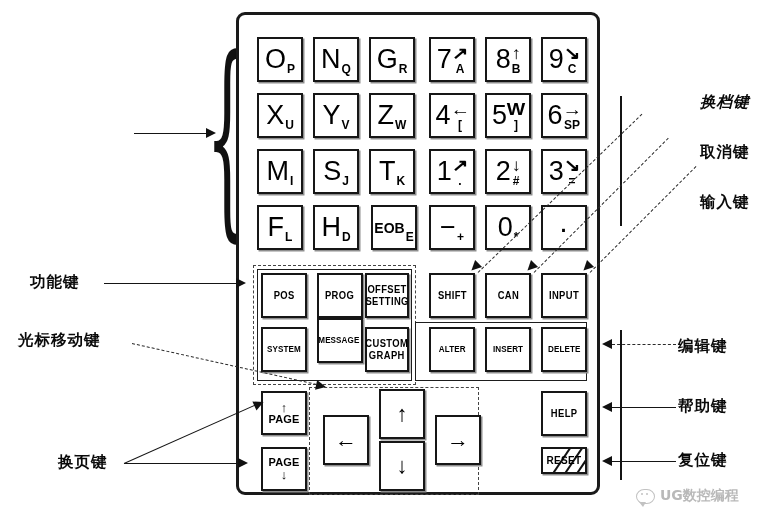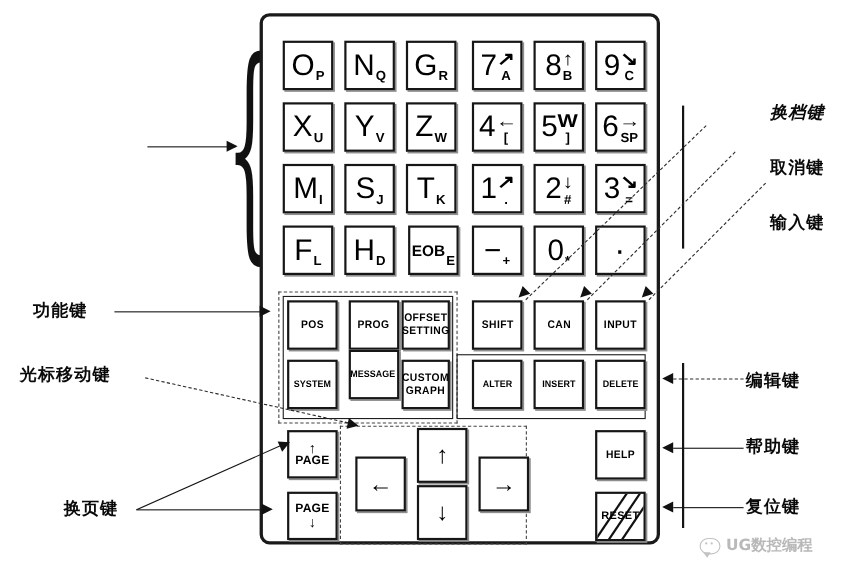--- a/index.html
+++ b/index.html
@@ -67,21 +67,21 @@
 
   .pagekey{width:46px;height:44px;}
   .pagekey .pwrap{
     display:flex;flex-direction:column;align-items:center;line-height:1;
   }
   .pagekey .pwrap.up .pg{order:2}
   .pagekey .pwrap.up .pa{order:1}
   .pagekey .pg{font-size:11px;font-weight:700;letter-spacing:0.2px;}
   .pagekey .pa{font-size:13px;font-weight:900;}
 
-  .resetkey{width:46px;height:45px;position:absolute;overflow:hidden;}
+  .resetkey{width:46px;height:27px;position:absolute;overflow:hidden;}
   .resetkey .txt{font-size:10px;font-weight:700;letter-spacing:0.3px;z-index:2;}
   .slash{position:absolute;background:#111;width:2px;height:62px;
          transform-origin:center;left:0;top:-8px;}
 
   
   .groupbox{position:absolute;box-sizing:border-box;border:1.6px solid #1d1d1d;}
   .groupdash{position:absolute;box-sizing:border-box;border:1.3px dashed #444;}
 
   
   .cnlabel{

